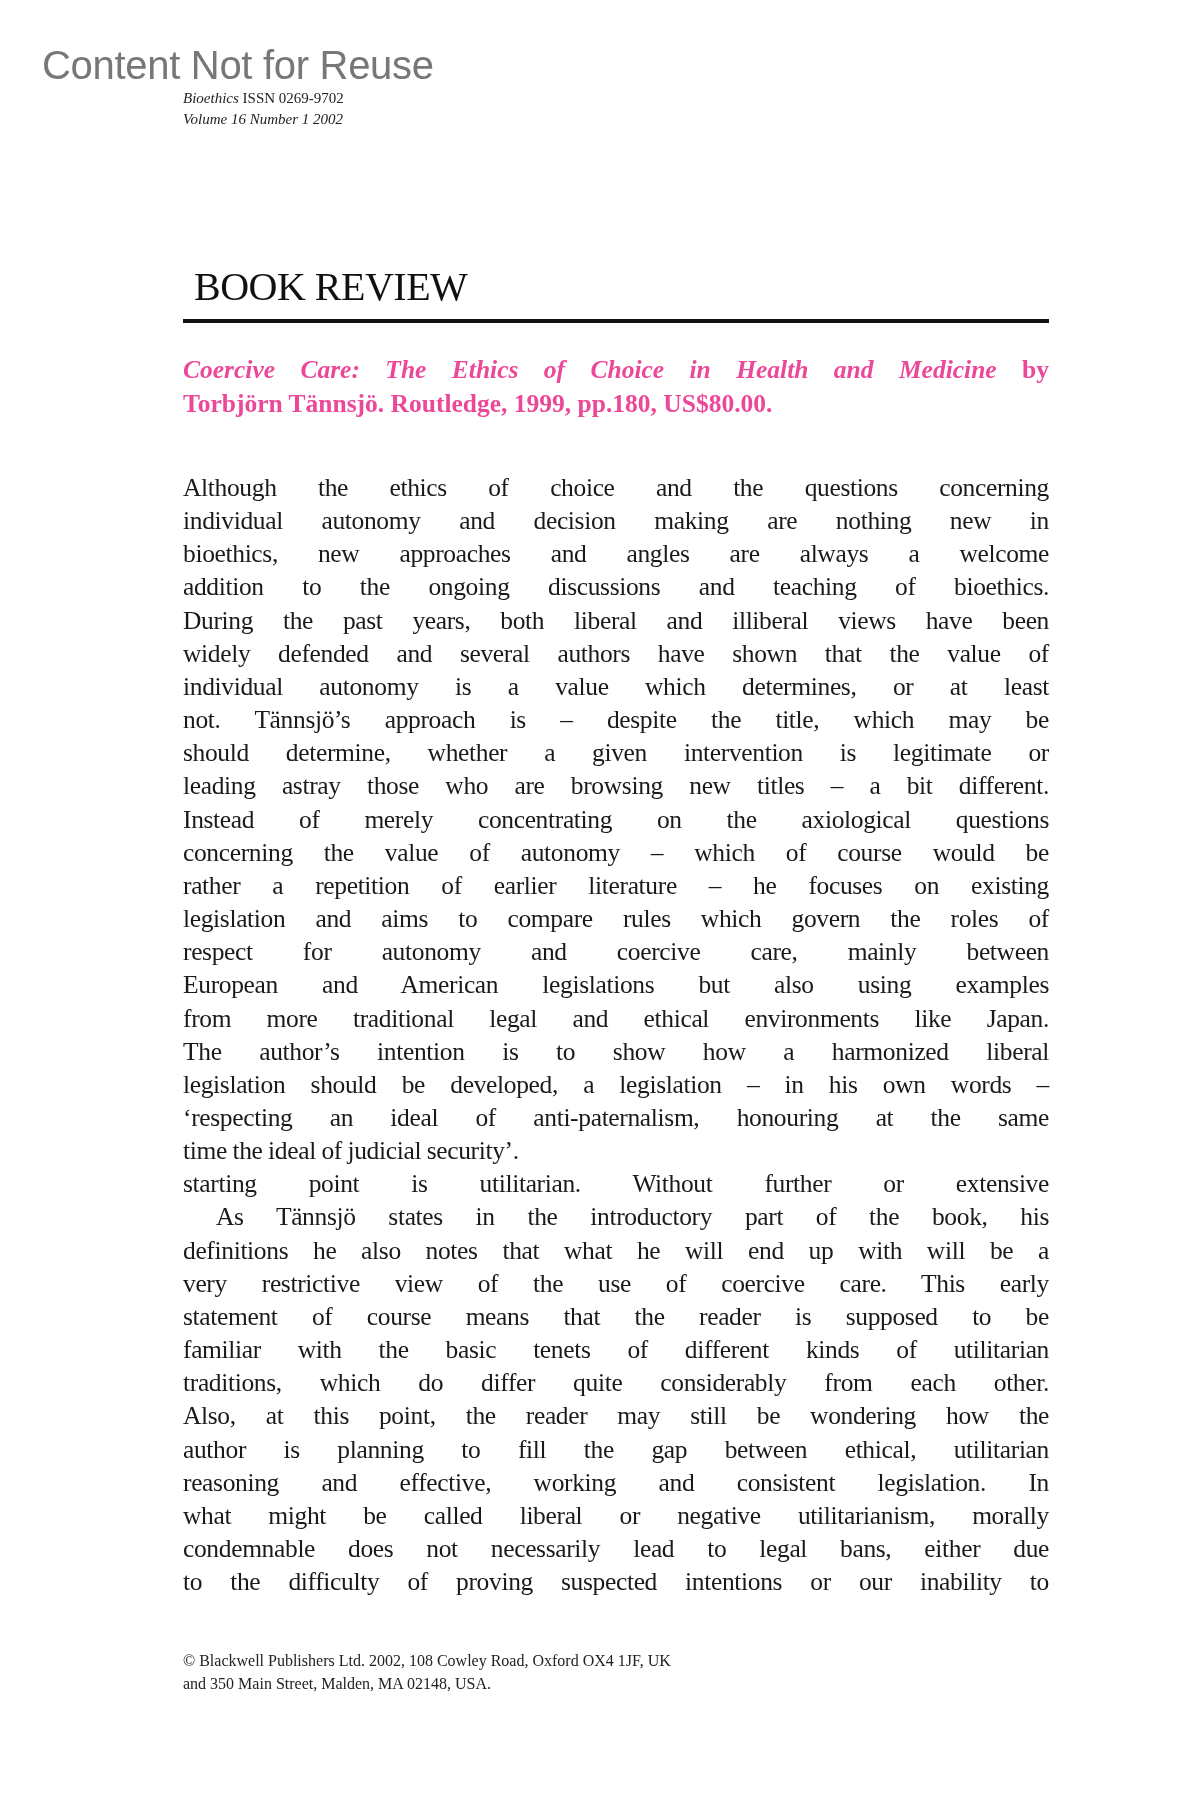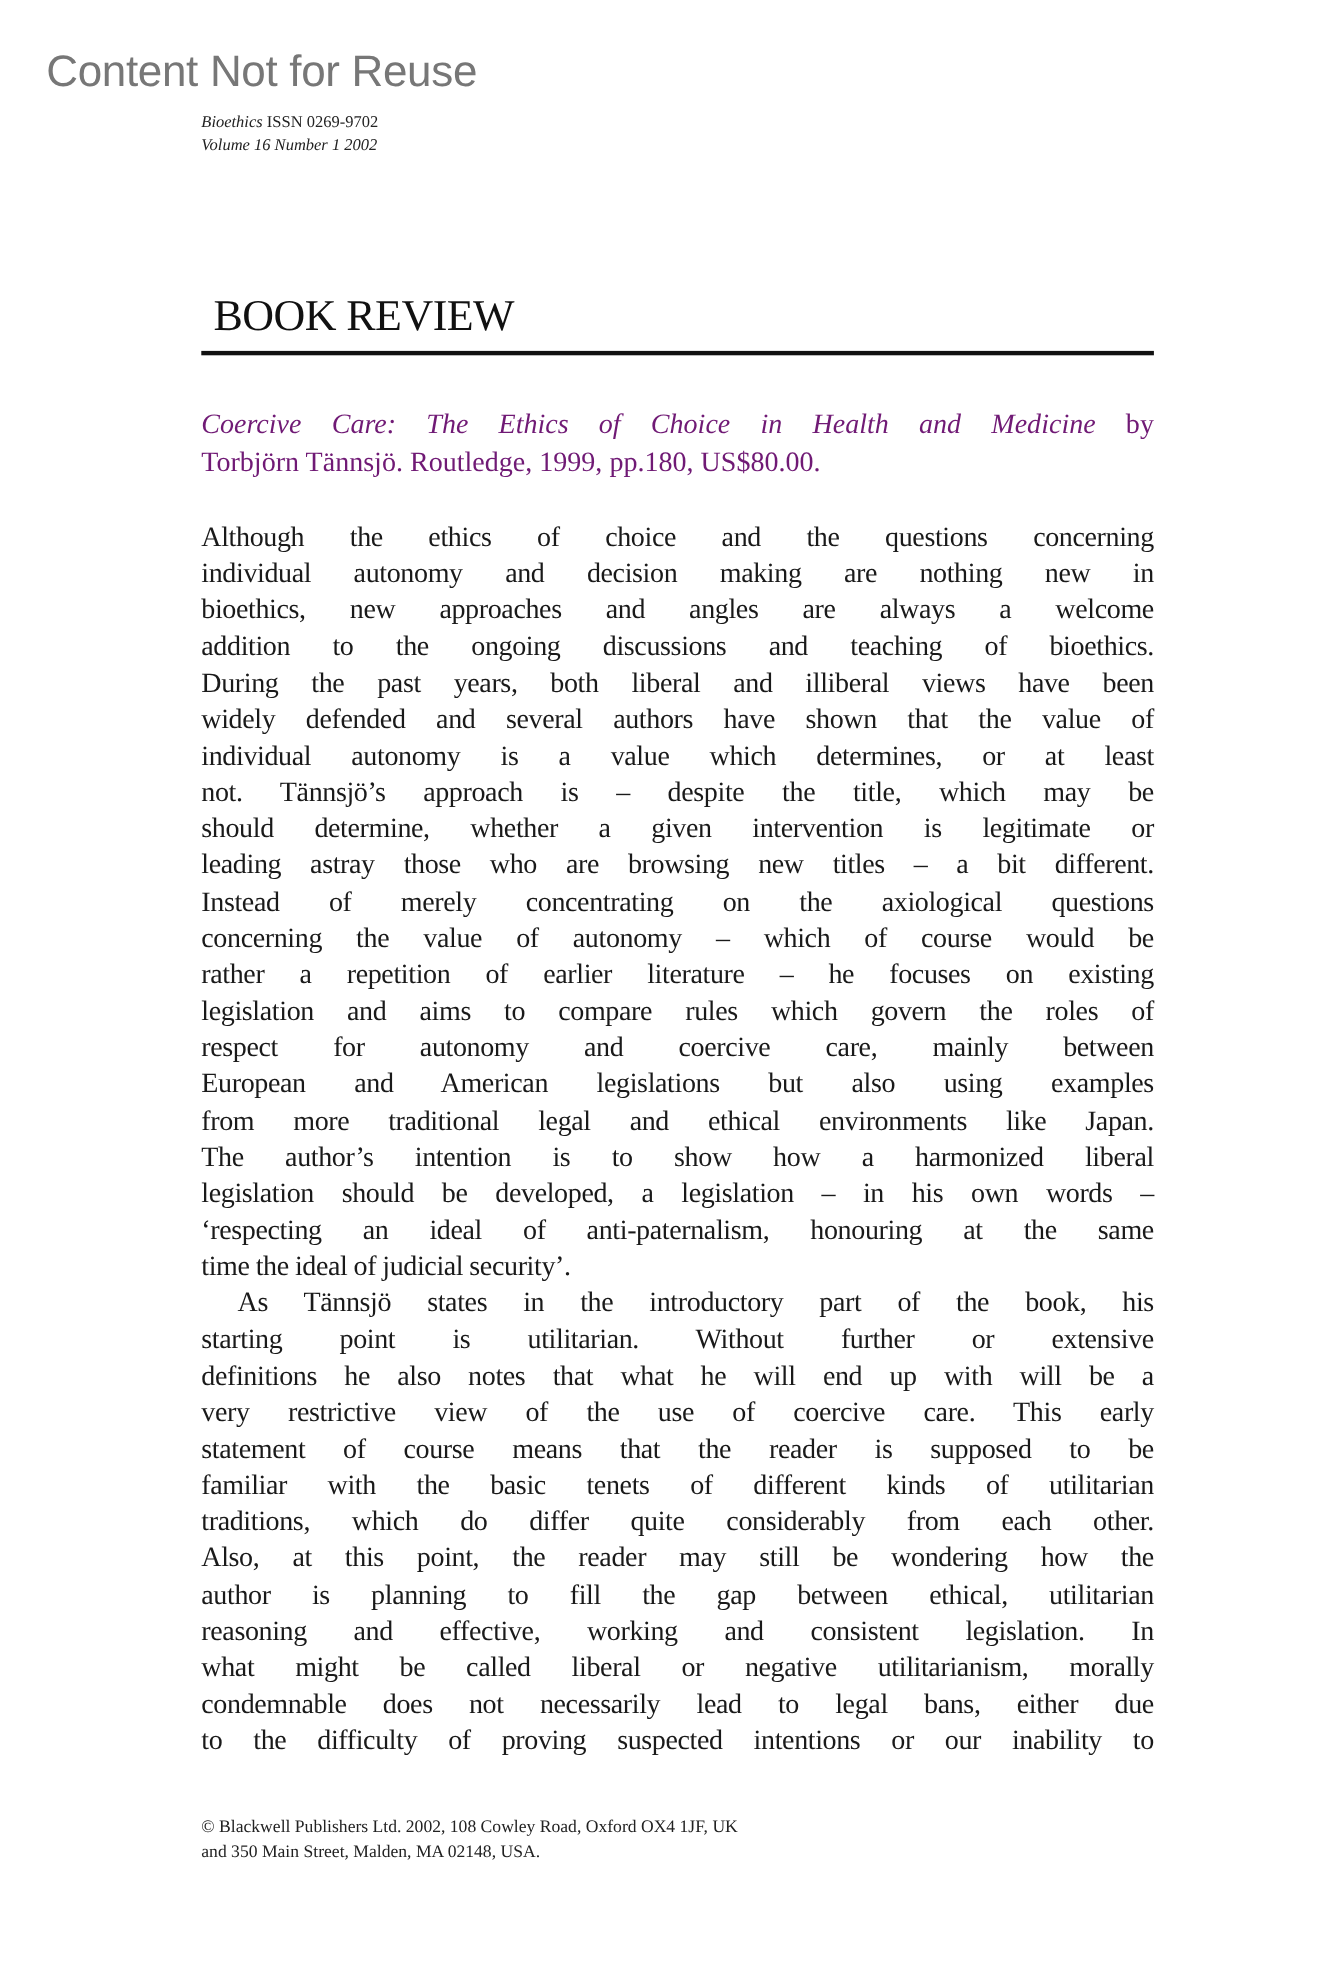--- a/index.html
+++ b/index.html
@@ -9,33 +9,33 @@
   }
   .watermark {
     position: absolute; left: 42px; top: 42px;
     font-family: "Liberation Sans", "DejaVu Sans", sans-serif;
     font-size: 40px; color: #777777; letter-spacing: -0.3px; line-height: 46px;
     white-space: nowrap;
     text-align: right;
   }
   .journal {
     position: absolute; left: 183px; top: 88px;
-    font-size: 15px; line-height: 21px; color: #222; margin-top: 13px;
+    font-size: 15px; line-height: 21px; color: #222;
   }
   .journal .it { font-style: italic; }
   .page-title {
     position: absolute; left: 182px; top: 252px; margin: 12px;
     font-size: 40px; font-weight: normal; letter-spacing: -0.5px; line-height: 46px; color: #111;
   }
   .rule {
     position: absolute; left: 183px; top: 319px; width: 866px; height: 4px; background: #111;
   }
   .book-info {
-    position: absolute; left: 183px; top: 369px; width: 866px;
-    font-size: 25.5px; font-weight: normal; line-height: 34px; color: #701a75;
+    position: absolute; left: 183px; top: 353px; width: 866px;
+    font-size: 25.5px; font-weight: bold; line-height: 34px; color: #ec4899;
   }
   .book-info .line { display: block; text-align: justify; text-align-last: justify; white-space: nowrap; }
   .book-info .line.last { text-align-last: left; }
   .book-info .title { font-style: italic; }
   .body-text {
     position: absolute; left: 183px; top: 471px; width: 866px;
     font-size: 25.5px; line-height: 33.15px; color: #1a1a1a;
     letter-spacing: -0.35px; word-spacing: -0.5px;
   }
   .body-text .line {
@@ -88,22 +88,22 @@
     <span class="line">legislation and aims to compare rules which govern the roles of</span>
     <span class="line">respect for autonomy and coercive care, mainly between</span>
     <span class="line">European and American legislations but also using examples</span>
     <span class="line">from more traditional legal and ethical environments like Japan.</span>
     <span class="line">The author’s intention is to show how a harmonized liberal</span>
     <span class="line">legislation should be developed, a legislation – in his own words –</span>
     <span class="line">‘respecting an ideal of anti-paternalism, honouring at the same</span>
     <span class="line end">time the ideal of judicial security’.</span>
   </div>
   <div>
+    <span class="line">starting point is utilitarian. Without further or extensive</span>
     <span class="line indent">As Tännsjö states in the introductory part of the book, his</span>
-    <span class="line">starting point is utilitarian. Without further or extensive</span>
     <span class="line">definitions he also notes that what he will end up with will be a</span>
     <span class="line">very restrictive view of the use of coercive care. This early</span>
     <span class="line">statement of course means that the reader is supposed to be</span>
     <span class="line">familiar with the basic tenets of different kinds of utilitarian</span>
     <span class="line">traditions, which do differ quite considerably from each other.</span>
     <span class="line">Also, at this point, the reader may still be wondering how the</span>
     <span class="line">author is planning to fill the gap between ethical, utilitarian</span>
     <span class="line">reasoning and effective, working and consistent legislation. In</span>
     <span class="line">what might be called liberal or negative utilitarianism, morally</span>
     <span class="line">condemnable does not necessarily lead to legal bans, either due</span>

